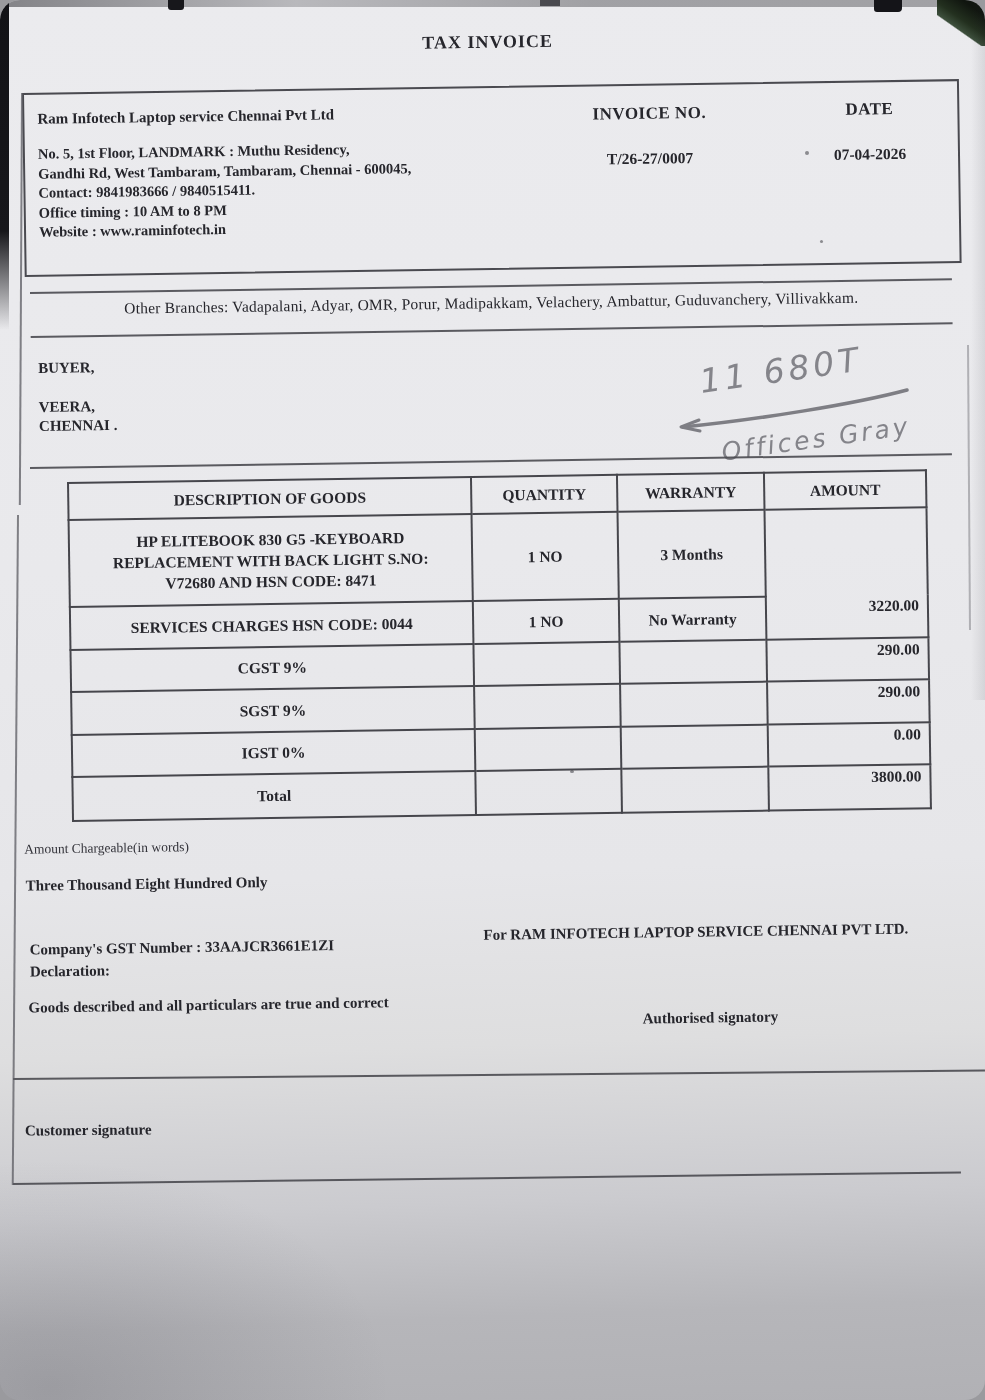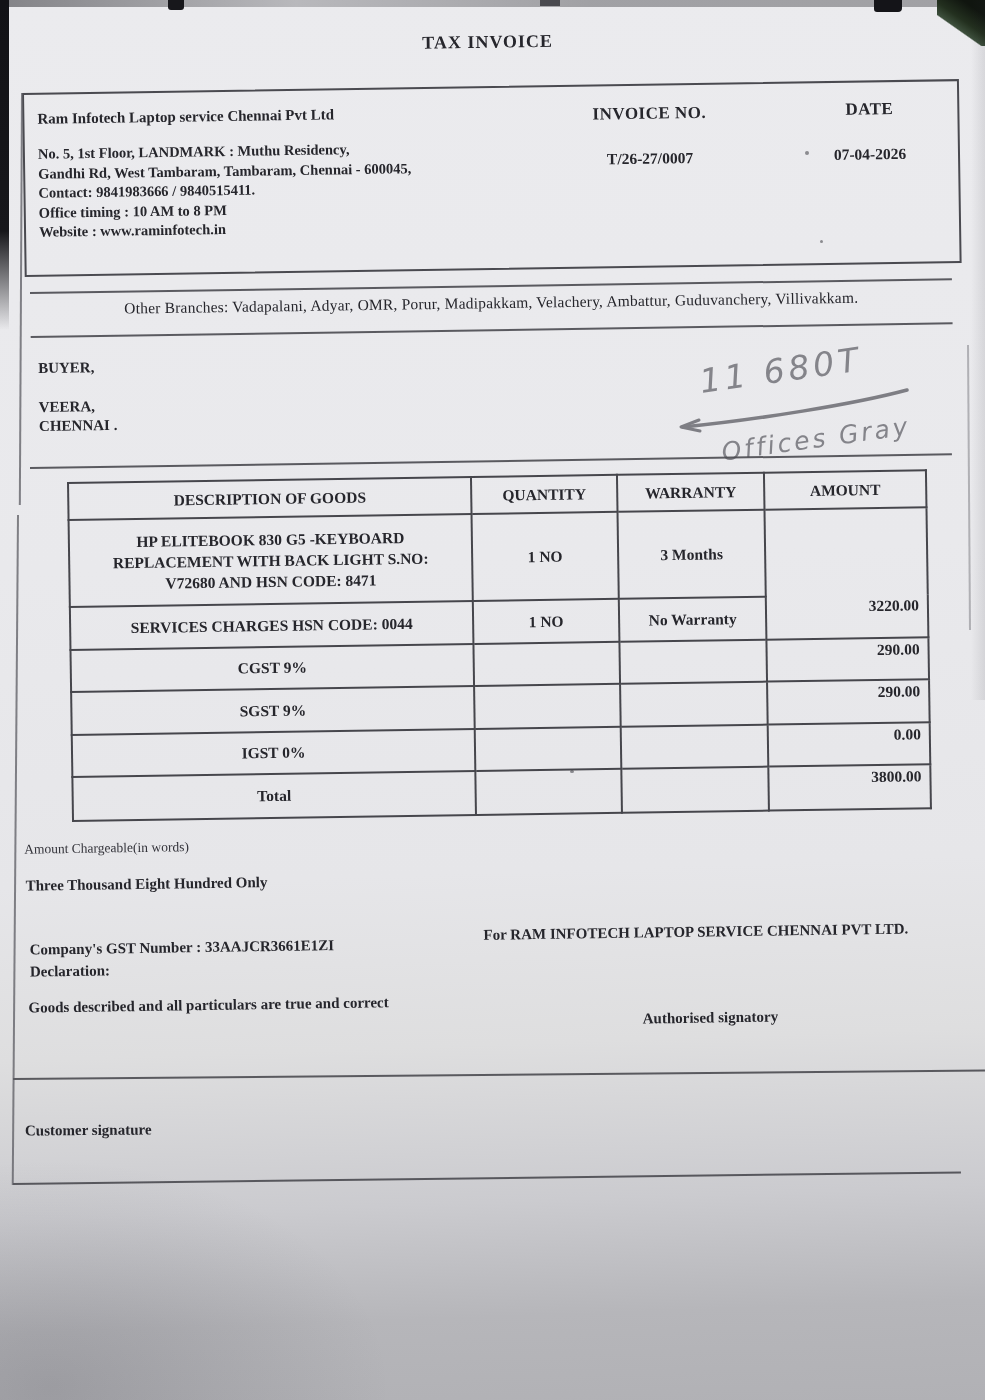--- a/index.html
+++ b/index.html
@@ -1,19 +1,19 @@
 <!DOCTYPE html>
 <html><head>
 <meta charset="utf-8">
 <style>
   html,body{margin:0;padding:0;background:#9a9a9e;}
   .photo{
     position:relative;width:985px;height:1400px;overflow:hidden;
     background:linear-gradient(178deg,#ebebee 0%,#e9e9ec 40%,#e6e6e9 62%,#dededf 74%,#cbcbcf 85%,#b6b6ba 93%,#b1b1b5 100%);
-    font-family:"Liberation Serif","DejaVu Serif",serif;color:#26262c;
+    font-family:"Liberation Serif","DejaVu Serif",serif;color:#26262c;border-radius:20px;
   }
   
   .edge-top{position:absolute;left:0;top:0;width:985px;height:7px;
     background:linear-gradient(90deg,rgba(45,45,50,.55),rgba(90,90,95,.35) 30%,rgba(70,70,75,.45) 60%,rgba(50,50,55,.4));}
   .tick1{position:absolute;left:168px;top:0;width:16px;height:10px;background:#17171b;border-radius:0 0 3px 3px;}
   .tick2{position:absolute;left:540px;top:0;width:20px;height:6px;background:rgba(25,25,30,.65);}
   .tick3{position:absolute;left:874px;top:0;width:28px;height:12px;background:#141418;border-radius:0 0 4px 3px;}
   .edge-left{position:absolute;left:0;top:0;width:9px;height:330px;
     background:linear-gradient(180deg,#121216 0%,#17171b 70%,rgba(23,23,27,0) 100%);}
   .corner-tr{position:absolute;right:0;top:0;width:48px;height:46px;

